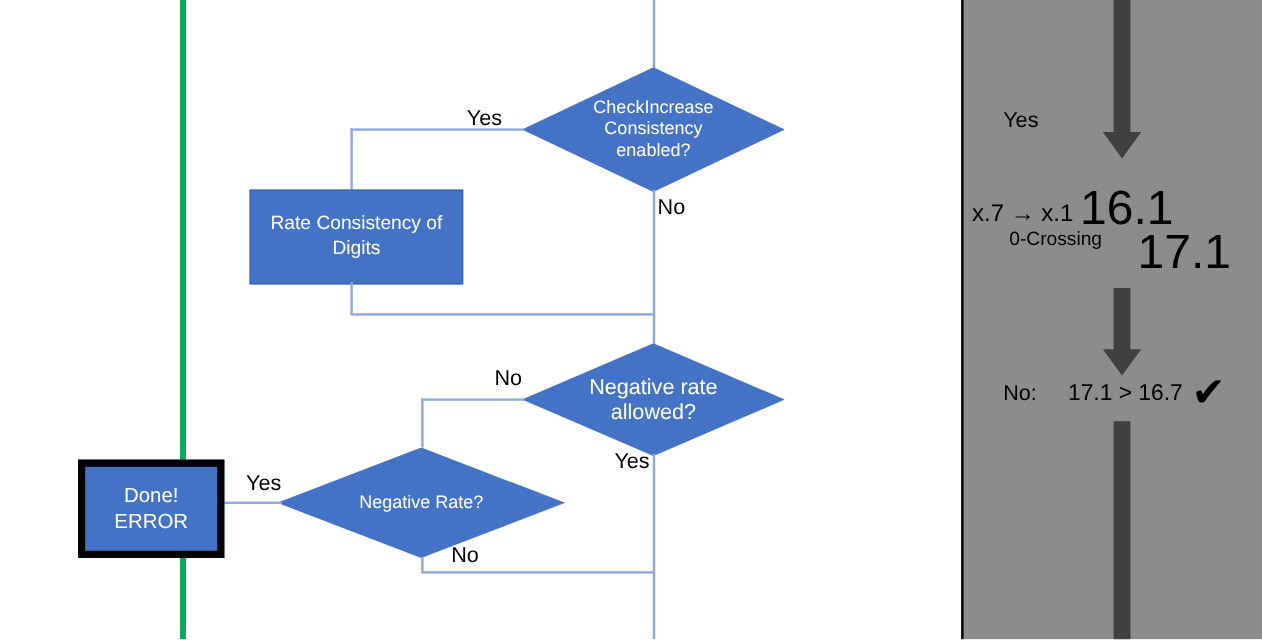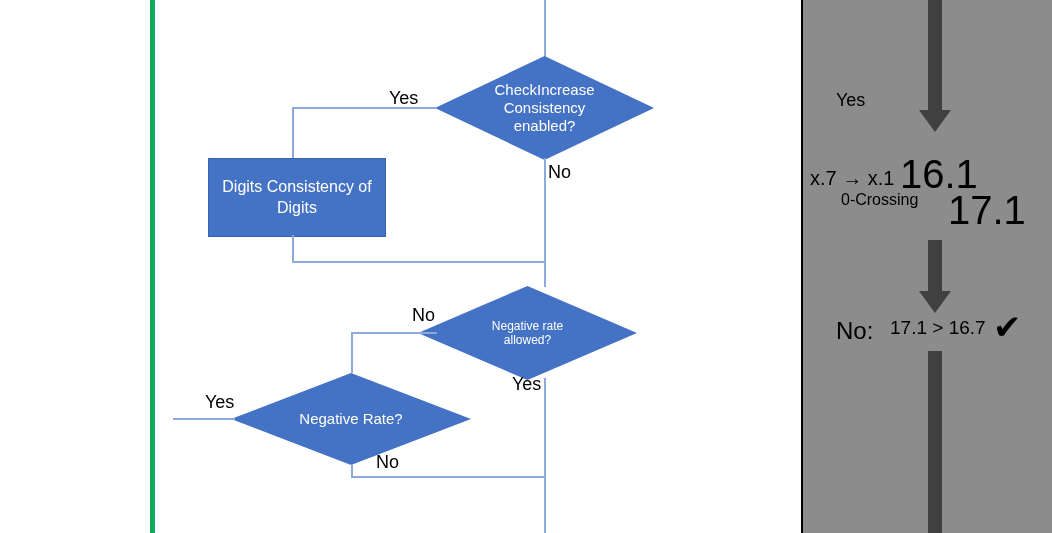--- a/index.html
+++ b/index.html
@@ -136,32 +136,32 @@
       <span>enabled?</span>
     </span>
   </div>
 
   <div class="abs conn conn-h" style="left:292px; top:107px; width:145px;"></div>
   <div class="abs conn conn-v" style="left:292px; top:107px; height:51px;"></div>
   <div class="abs edge-label" style="left:389px; top:88px;">Yes</div>
 
   <div class="abs proc proc-thin" style="left:208px; top:158px; width:176px; height:77px; font-size:16px;">
     <span>
-      <span>Digits Consistency</span>
+      <span>Rate Consistency</span>
       <span>of Digits</span>
     </span>
   </div>
 
   <div class="abs conn conn-v" style="left:292px; top:235px; height:27px;"></div>
   <div class="abs conn conn-h" style="left:292px; top:261px; width:253px;"></div>
 
   <div class="abs conn conn-v" style="left:544px; top:158px; height:129px;"></div>
   <div class="abs edge-label" style="left:548px; top:162px;">No</div>
 
-  <div class="abs diamond" style="left:418px; top:286px; width:219px; height:94px; font-size:12px;">
+  <div class="abs diamond" style="left:435px; top:286px; width:219px; height:94px; font-size:18px;">
     <span>
       <span>Negative rate</span>
       <span>allowed?</span>
     </span>
   </div>
 
   <div class="abs conn conn-h" style="left:351px; top:332px; width:86px;"></div>
   <div class="abs conn conn-v" style="left:351px; top:332px; height:41px;"></div>
   <div class="abs edge-label" style="left:412px; top:305px;">No</div>
 
@@ -174,36 +174,42 @@
     </span>
   </div>
 
   <div class="abs conn conn-v" style="left:351px; top:464px; height:13px;"></div>
   <div class="abs conn conn-h" style="left:351px; top:476px; width:194px;"></div>
   <div class="abs edge-label" style="left:376px; top:452px;">No</div>
 
   <div class="abs conn conn-h" style="left:173px; top:418px; width:62px;"></div>
   <div class="abs edge-label" style="left:205px; top:392px;">Yes</div>
 
+  <div class="abs proc proc-error" style="left:65px; top:383px; width:110px; height:70px; font-size:17px;">
+    <span>
+      <span>Done!</span>
+      <span>ERROR</span>
+    </span>
+  </div>
 
   <div class="abs gray-panel"></div>
 
   <div class="abs arrow-shaft" style="left:928px; top:0px; height:113px;"></div>
   <div class="abs arrow-head" style="left:919px; top:110px;"></div>
 
   <div class="abs panel-text" style="left:836px; top:90px; font-size:18px;">Yes</div>
 
   <div class="abs panel-text" style="left:810px; top:167px; font-size:20px;">x.7 → x.1</div>
   <div class="abs panel-text" style="left:800px; top:191px; font-size:16px;margin-left:41px;">0-Crossing</div>
 
   <div class="abs big-num strike" style="left:900px; top:152px;">16.1</div>
   <div class="abs big-num" style="left:900px; top:188px;margin-left:48px;">17.1</div>
 
   <div class="abs arrow-shaft" style="left:928px; top:240px; height:54px;"></div>
   <div class="abs arrow-head" style="left:919px; top:291px;"></div>
 
-  <div class="abs panel-text" style="left:836px; top:317px; font-size:24px;">No:</div>
+  <div class="abs panel-text" style="left:836px; top:317px; font-size:18px;">No:</div>
   <div class="abs panel-text" style="left:890px; top:317px; font-size:19px;text-align:right;">17.1 &gt; 16.7</div>
   <div class="abs checkmark" style="left:993px; top:310px;">✔</div>
 
   <div class="abs arrow-shaft" style="left:928px; top:351px; height:182px;"></div>
 
 </div>
 
 </body></html>

